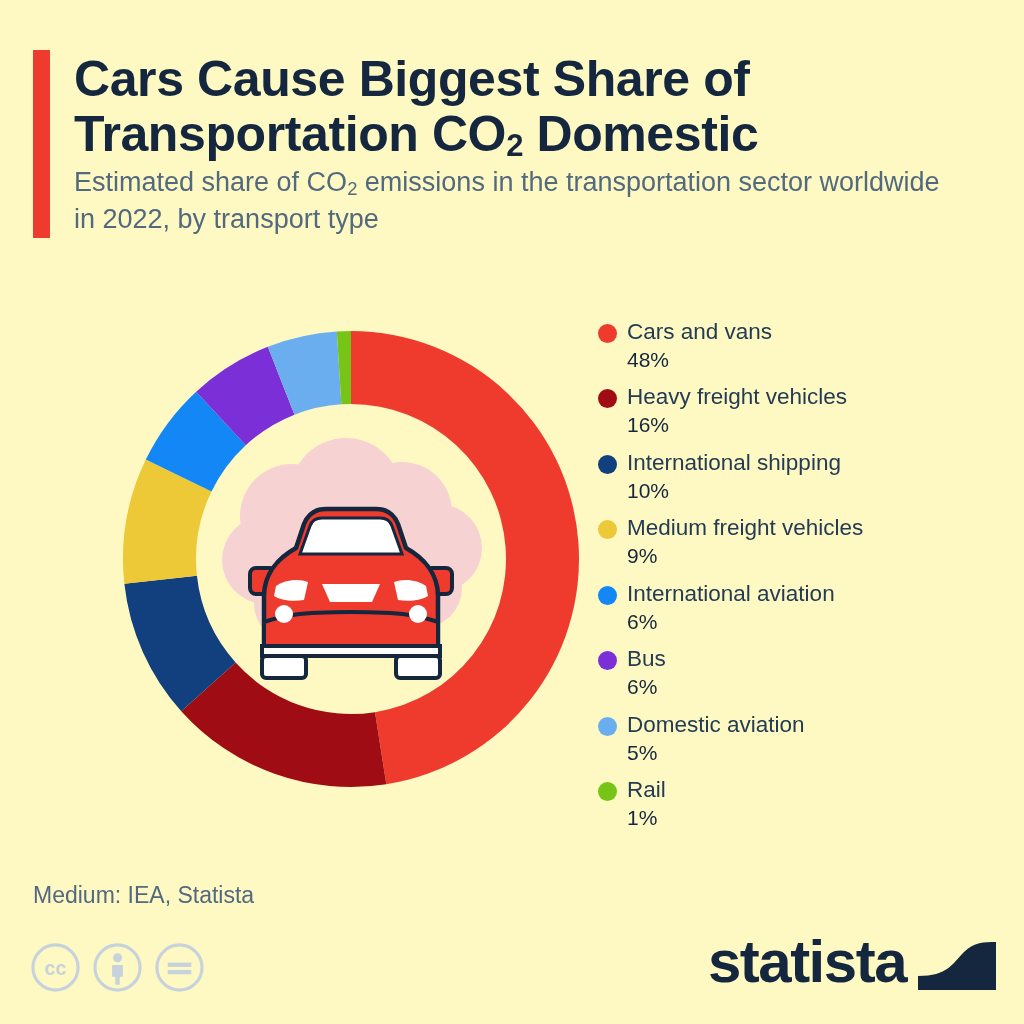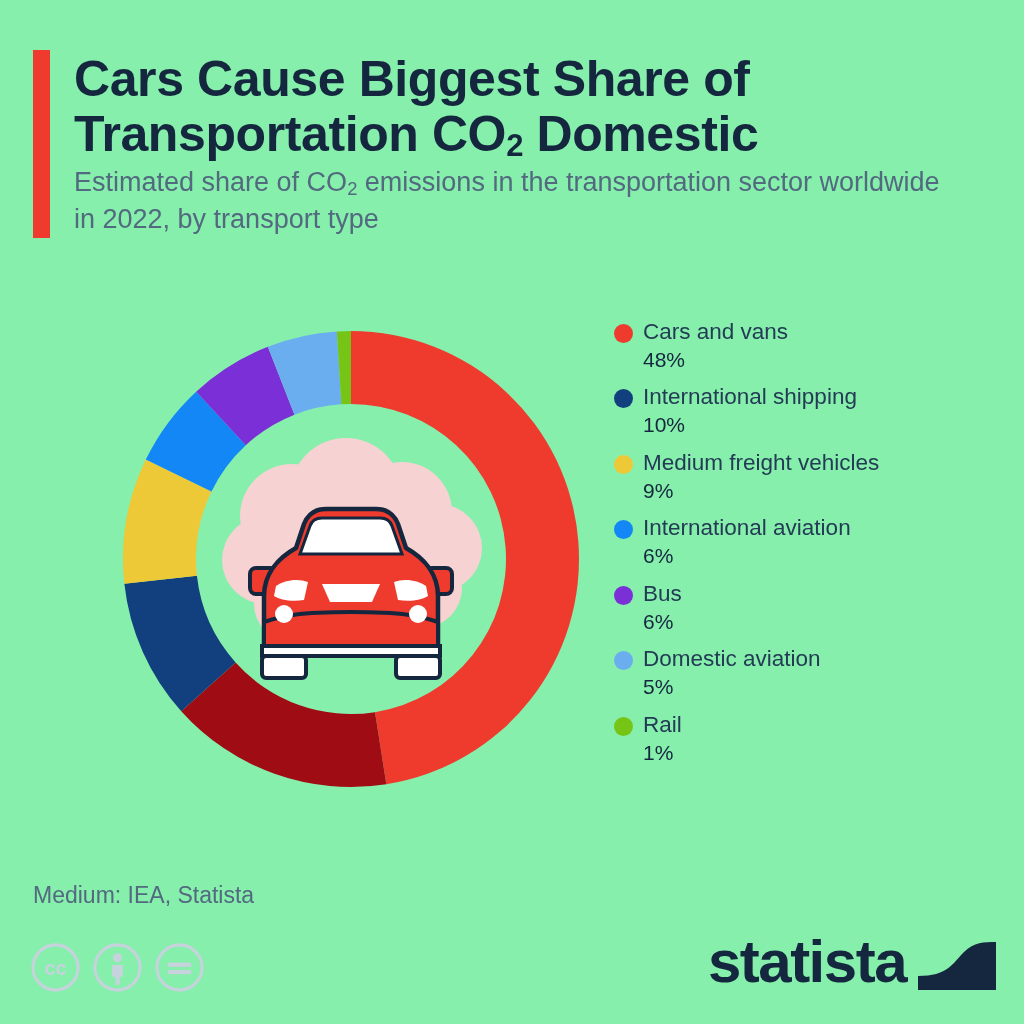--- a/index.html
+++ b/index.html
@@ -10,21 +10,21 @@
     width: 1024px;
     height: 1024px;
     background: #F4F7FA;
     font-family: "Liberation Sans", sans-serif;
     overflow: hidden;
     position: relative;
   }
   .infographic {
     position: absolute;
     inset: 0;
-    background: #86efac;
+    background: #fef9c3;
   }
 
   
   .header {
     position: absolute;
     left: 33px;
     top: 50px;
     width: 950px;
     display: flex;
     align-items: stretch;
@@ -85,21 +85,21 @@
     position: absolute;
     left: 92px;
     top: 92px;
     width: 302px;
     height: 302px;
   }
 
   
   .legend {
     position: absolute;
-    left: 614px;
+    left: 598px;
     top: 318px;
     width: 370px;
   }
   .legend-item {
     display: flex;
     align-items: flex-start;
     margin-bottom: 8px;
   }
   .legend-dot {
     width: 19px;
@@ -241,20 +241,27 @@
 
   <div class="legend" id="legend">
       <div class="legend-item">
         <span class="legend-dot" style="background: rgb(238, 59, 46);"></span>
         <span class="legend-text">
           <span class="legend-label">Cars and vans</span>
           <span class="legend-value">48%</span>
         </span>
       </div>
       <div class="legend-item">
+        <span class="legend-dot" style="background: rgb(160, 12, 20);"></span>
+        <span class="legend-text">
+          <span class="legend-label">Heavy freight vehicles</span>
+          <span class="legend-value">16%</span>
+        </span>
+      </div>
+      <div class="legend-item">
         <span class="legend-dot" style="background: rgb(18, 63, 126);"></span>
         <span class="legend-text">
           <span class="legend-label">International shipping</span>
           <span class="legend-value">10%</span>
         </span>
       </div>
       <div class="legend-item">
         <span class="legend-dot" style="background: rgb(237, 201, 56);"></span>
         <span class="legend-text">
           <span class="legend-label">Medium freight vehicles</span>

